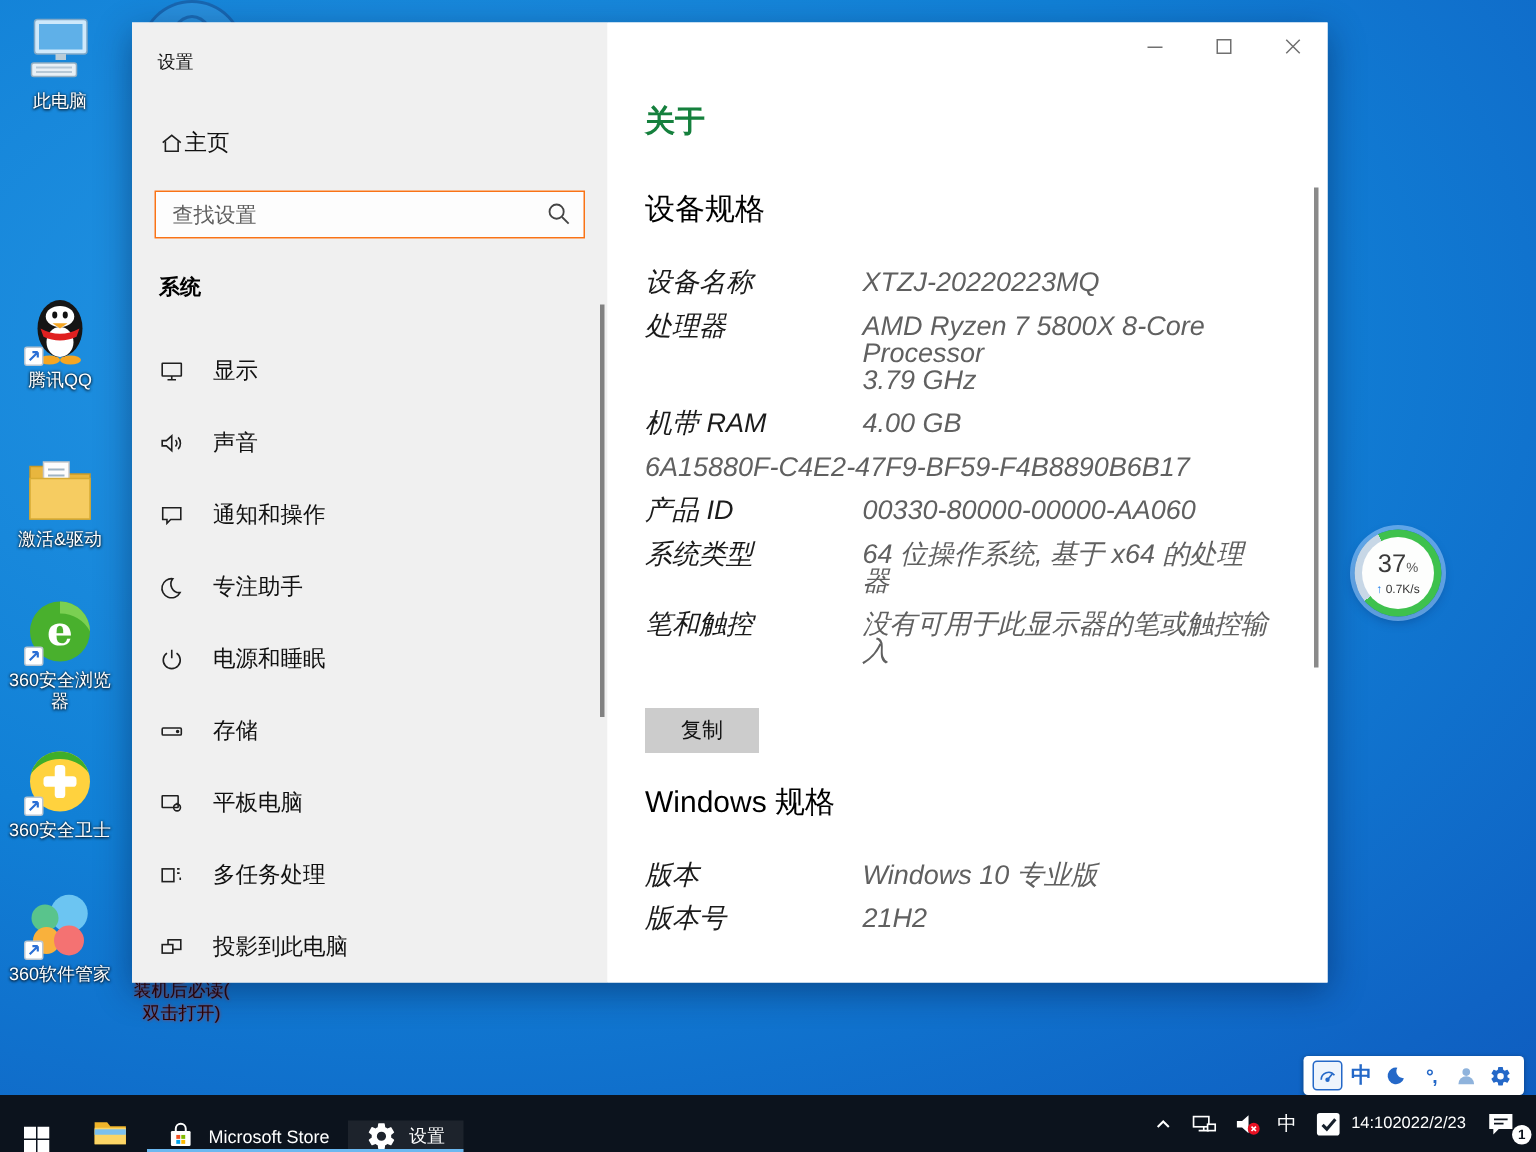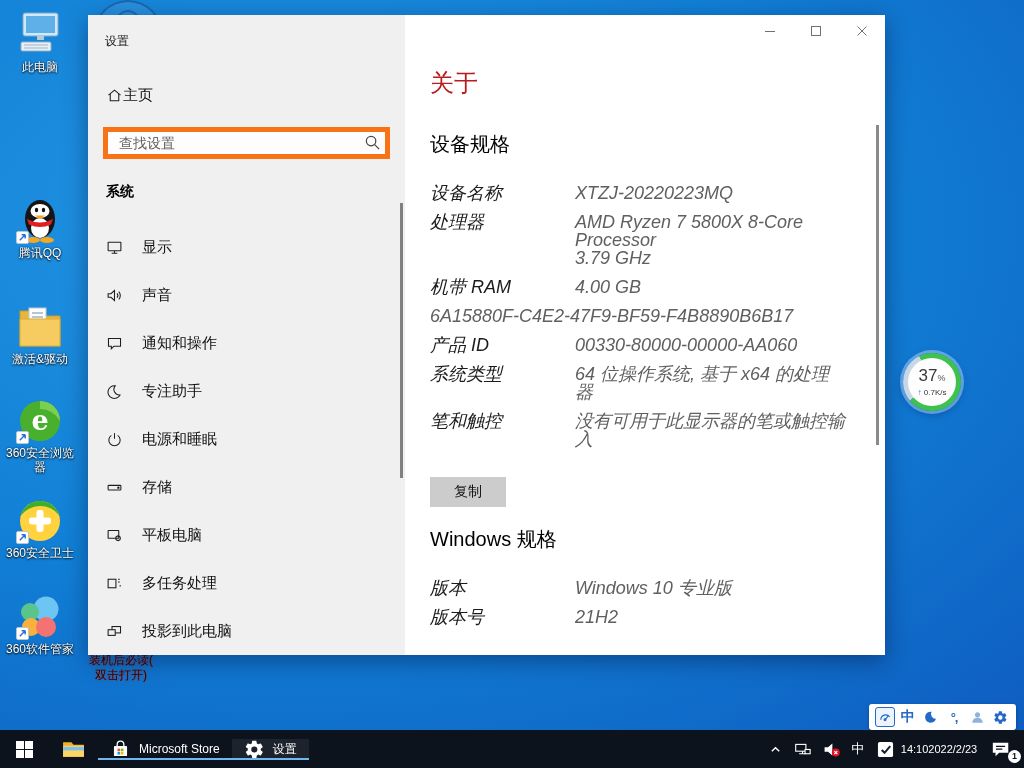--- a/index.html
+++ b/index.html
@@ -25,35 +25,35 @@
   .readme { position:absolute; left:82px; top:653px; width:78px; z-index:1; text-align:center;
     font-size:12px; line-height:15px; color:#2b0303; text-shadow:0 0 2px rgba(190,50,40,.95); }
 
   
   .window { position:absolute; left:88px; top:15px; width:797px; height:640px; z-index:2;
     background:#fff; box-shadow:0 6px 22px rgba(0,20,60,.45); display:flex; }
   .sidebar { position:relative; width:317px; height:100%; background:#f0f0f0; flex:none; overflow:hidden; }
   .win-title { padding:18px 0 0 17px; font-size:12px; color:#111; }
   .home-row { display:flex; align-items:center; margin:36px 0 0 18px; font-size:15px; color:#111; cursor:pointer; }
   .search-box { position:relative; margin:22px 15px 0 15px; }
-  .search-box input { width:100%; height:32px; border:5px solid #f97316; background:#fdfdfd;
+  .search-box input { width:100%; height:32px; border:1px solid #f97316; background:#fdfdfd;
     font-size:14px; color:#0f172a; padding:0 32px 0 11px; font-family:inherit; }
   .search-box input::placeholder { color:#5f5f5f; opacity:1; }
   .search-glyph { position:absolute; right:9px; top:7px; }
   .section-label { margin:24px 0 0 18px; font-size:14px; font-weight:bold; color:#000; }
   .nav { margin-top:22px; }
   .nav-item { display:flex; align-items:center; gap:19px; height:48px; padding-left:18px;
     font-size:15px; color:#111; cursor:pointer; }
   .sb-scroll { position:absolute; left:312px; top:188px; width:3px; height:275px; background:#818181; }
 
   .mainpane { position:relative; flex:1; height:100%; overflow:hidden; background:#fff; }
   .captions { position:absolute; top:0; right:0; display:flex; z-index:5; }
   .cap-btn { width:46px; height:32px; display:flex; align-items:center; justify-content:center; cursor:pointer; }
   .content { padding:52px 40px 0 25px; }
-  .page-title { font-size:24px; font-weight:400; color:#b91c1c; }
+  .page-title { font-size:20px; font-weight:700; color:#15803d; }
   .sec-title { font-size:20px; font-weight:400; color:#000; margin-top:32px; }
   .spec-table { margin-top:26px; }
   .spec-row { display:flex; margin-bottom:11px; font-size:18px; line-height:18px;font-style:italic; }
   .spec-label { width:145px; flex:none; color:#1b1b1b; }
   .spec-value { color:#606060; }
   .btn { display:inline-block; background:#cccccc; border:none; font-size:14px; color:#111;
     font-family:inherit; height:30px; padding:0 24px; cursor:pointer;text-align:center; }
   .btn-copy { margin-top:18px; }
   .btn-rename { margin-top:24px; display:block; }
   .win-spec-title { margin-top:19px; }
@@ -74,21 +74,21 @@
   .imebar { position:absolute; left:869px; top:704px; width:147px; height:26px; z-index:3;
     background:#fff; border-radius:3px; box-shadow:0 1px 3px rgba(0,0,0,.35);
     display:flex; align-items:center; justify-content:space-around; padding:0 4px; }
   .ime-ico { display:flex; align-items:center; justify-content:center; width:20px; height:20px; cursor:pointer; }
   .ime-box { border:1.5px solid #2468c8; border-radius:3px; background:#eef4fc; }
   .ime-cn { font-size:14px; font-weight:bold; color:#2468c8; }
   .ime-punct { font-size:13px; font-weight:bold; color:#2468c8; letter-spacing:-1px; }
 
   
   .taskbar { position:absolute; left:0; top:730px; width:1024px; height:38px; background:#0c131d; z-index:4;
-    display:flex; align-items:center; }
+    display:flex; align-items:flex-end; }
   .tb-btn { display:flex; align-items:center; justify-content:center; cursor:pointer; position:relative; }
   .tb-start { width:48px; }
   .tb-explorer { width:50px; }
   .tb-app { padding:0 12px; gap:8px; font-size:12px; color:#fff; }
   .tb-app.open::after { content:""; position:absolute; left:0; right:0; bottom:0; height:2px; background:#6cb8f0; }
   .tb-app.lit { background:rgba(255,255,255,.07); }
   .tray { position:absolute; right:0; top:0; height:38px; display:flex; align-items:center; }
   .tray-ico { display:flex; align-items:center; justify-content:center; height:38px; cursor:pointer; position:relative; }
   .tray-cn { width:24px; color:#fff; font-size:13px; }
   .clock { width:78px; text-align:center; font-size:11px; line-height:13px; color:#fff; cursor:default; }

